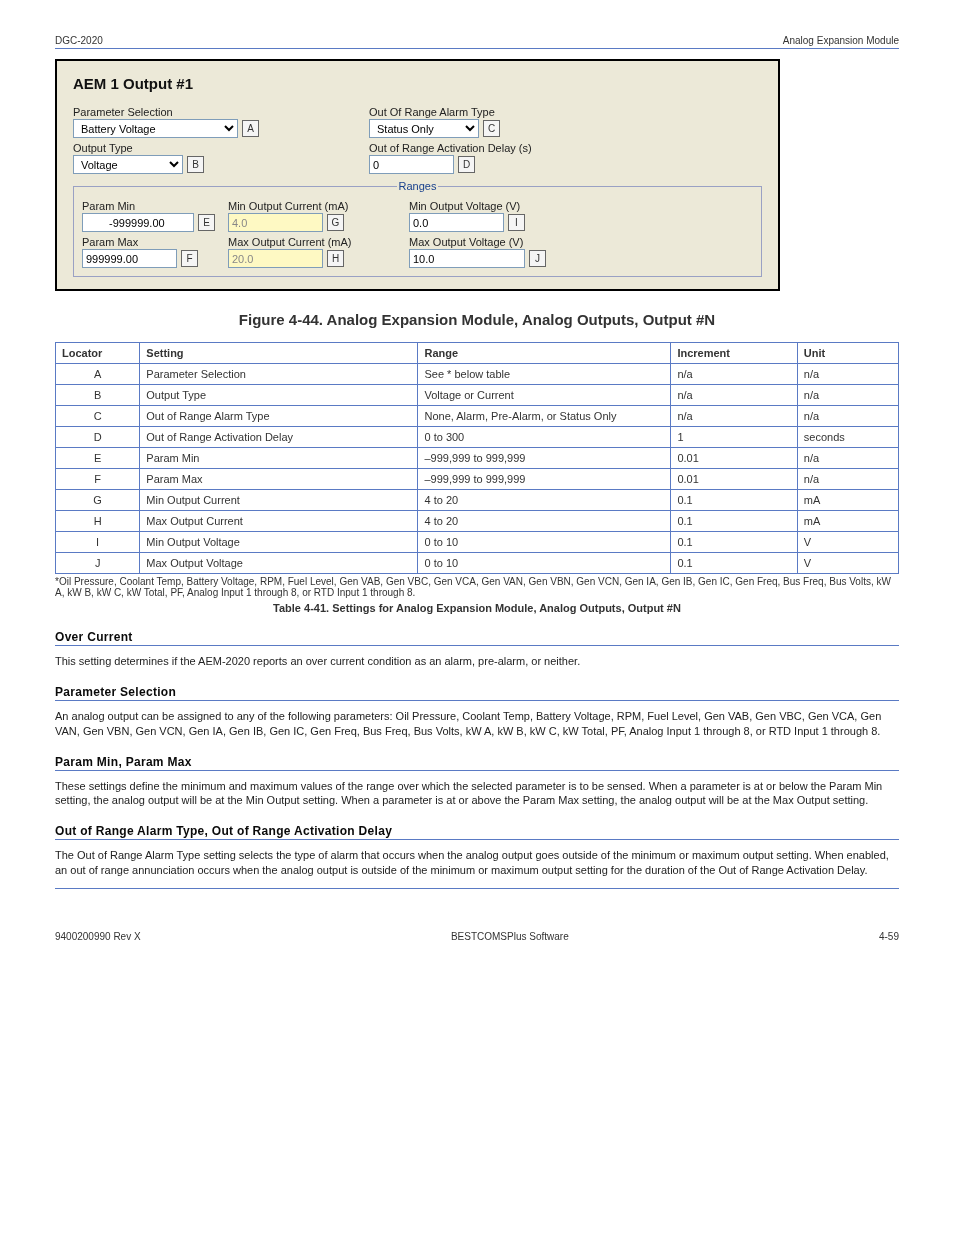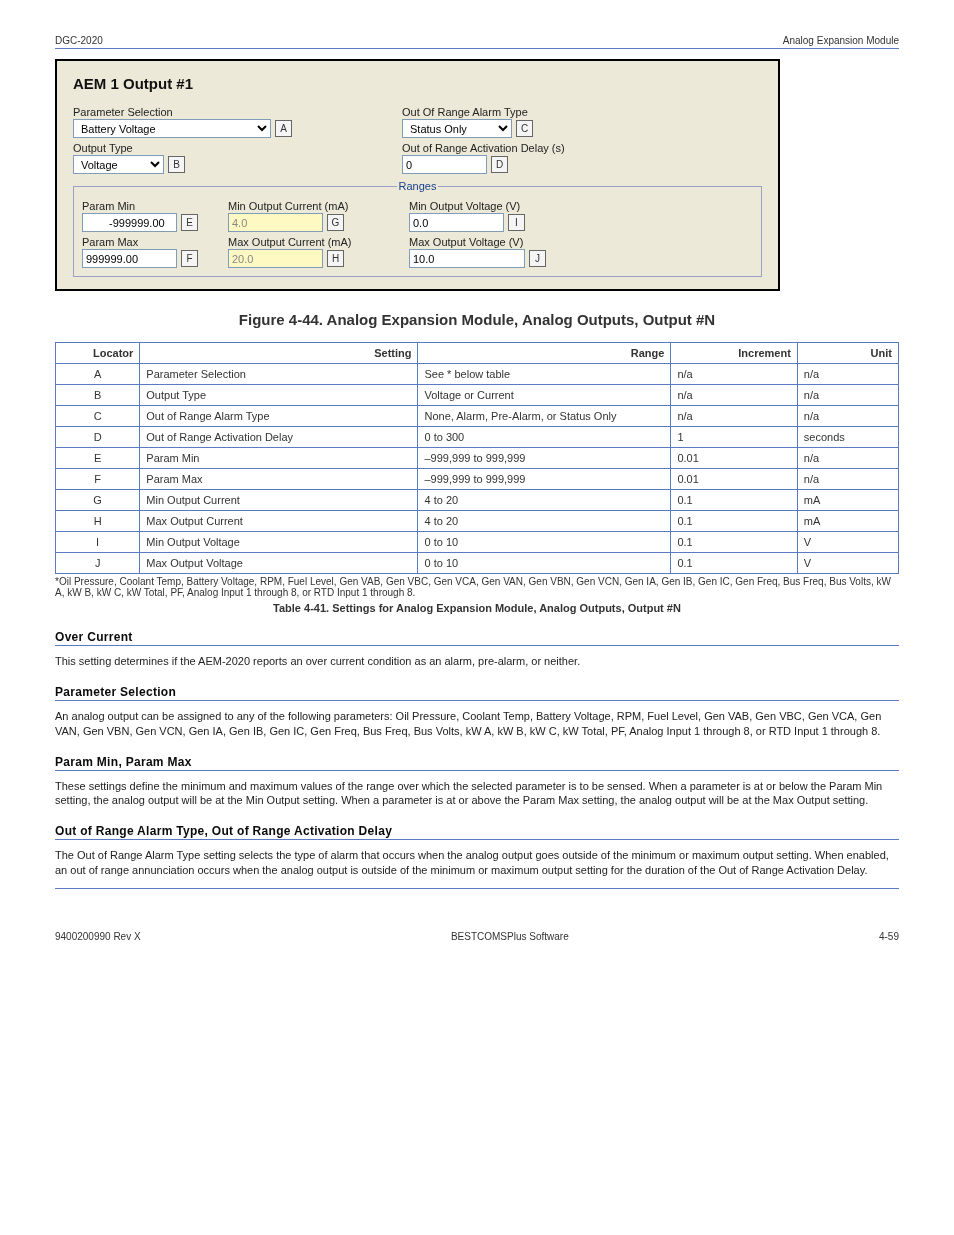--- a/index.html
+++ b/index.html
@@ -100,21 +100,21 @@
   }
   table.settings th, table.settings td {
     border: 1px solid #5a7ac4;
     padding: 4px 6px;
     vertical-align: top;
     text-align: left;
   }
   table.settings th {
     font-weight: bold;
     background: #fff;
-    text-align: right;
+    text-align: left;
   }
   table.settings td:first-child { text-align: center; }
   .footnote { font-size: 10px; margin-top: 2px; }
   .table-caption {
     text-align: center;
     font-weight: bold;
     font-size: 11px;
     margin-top: 4px;
     margin-bottom: 16px;
   }
@@ -156,28 +156,28 @@
 <div class="content">
 
   <div class="panel-frame">
     <div class="panel-title">AEM 1 Output #1</div>
 
     <div style="display:flex; gap:110px;">
 
       <div class="panel-col">
         <span class="panel-label">Parameter Selection</span>
         <div class="field-row">
-          <select style="width:198px">
+          <select style="width:165px">
             <option>Battery Voltage</option>
           </select>
           <div class="badge">A</div>
         </div>
         <span class="panel-label">Output Type</span>
         <div class="field-row">
-          <select style="width:91px">
+          <select style="width:110px">
             <option>Voltage</option>
           </select>
           <div class="badge">B</div>
         </div>
       </div>
 
       <div class="panel-col">
         <span class="panel-label">Out Of Range Alarm Type</span>
         <div class="field-row">
           <select style="width:110px">
@@ -192,21 +192,21 @@
         </div>
       </div>
     </div>
 
     <fieldset class="ranges">
       <legend>Ranges</legend>
       <div class="ranges-grid">
         <div class="panel-col">
           <span class="panel-label">Param Min</span>
           <div class="field-row">
-            <input type="text" style="width: 95px; padding-left: 26px;" value="-999999.00">
+            <input type="text" style="width: 112px; padding-left: 26px;" value="-999999.00">
             <div class="badge">E</div>
           </div>
           <span class="panel-label">Param Max</span>
           <div class="field-row">
             <input type="text" style="width: 95px;" value="999999.00">
             <div class="badge">F</div>
           </div>
         </div>
         <div class="panel-col">
           <span class="panel-label">Min Output Current (mA)</span>

